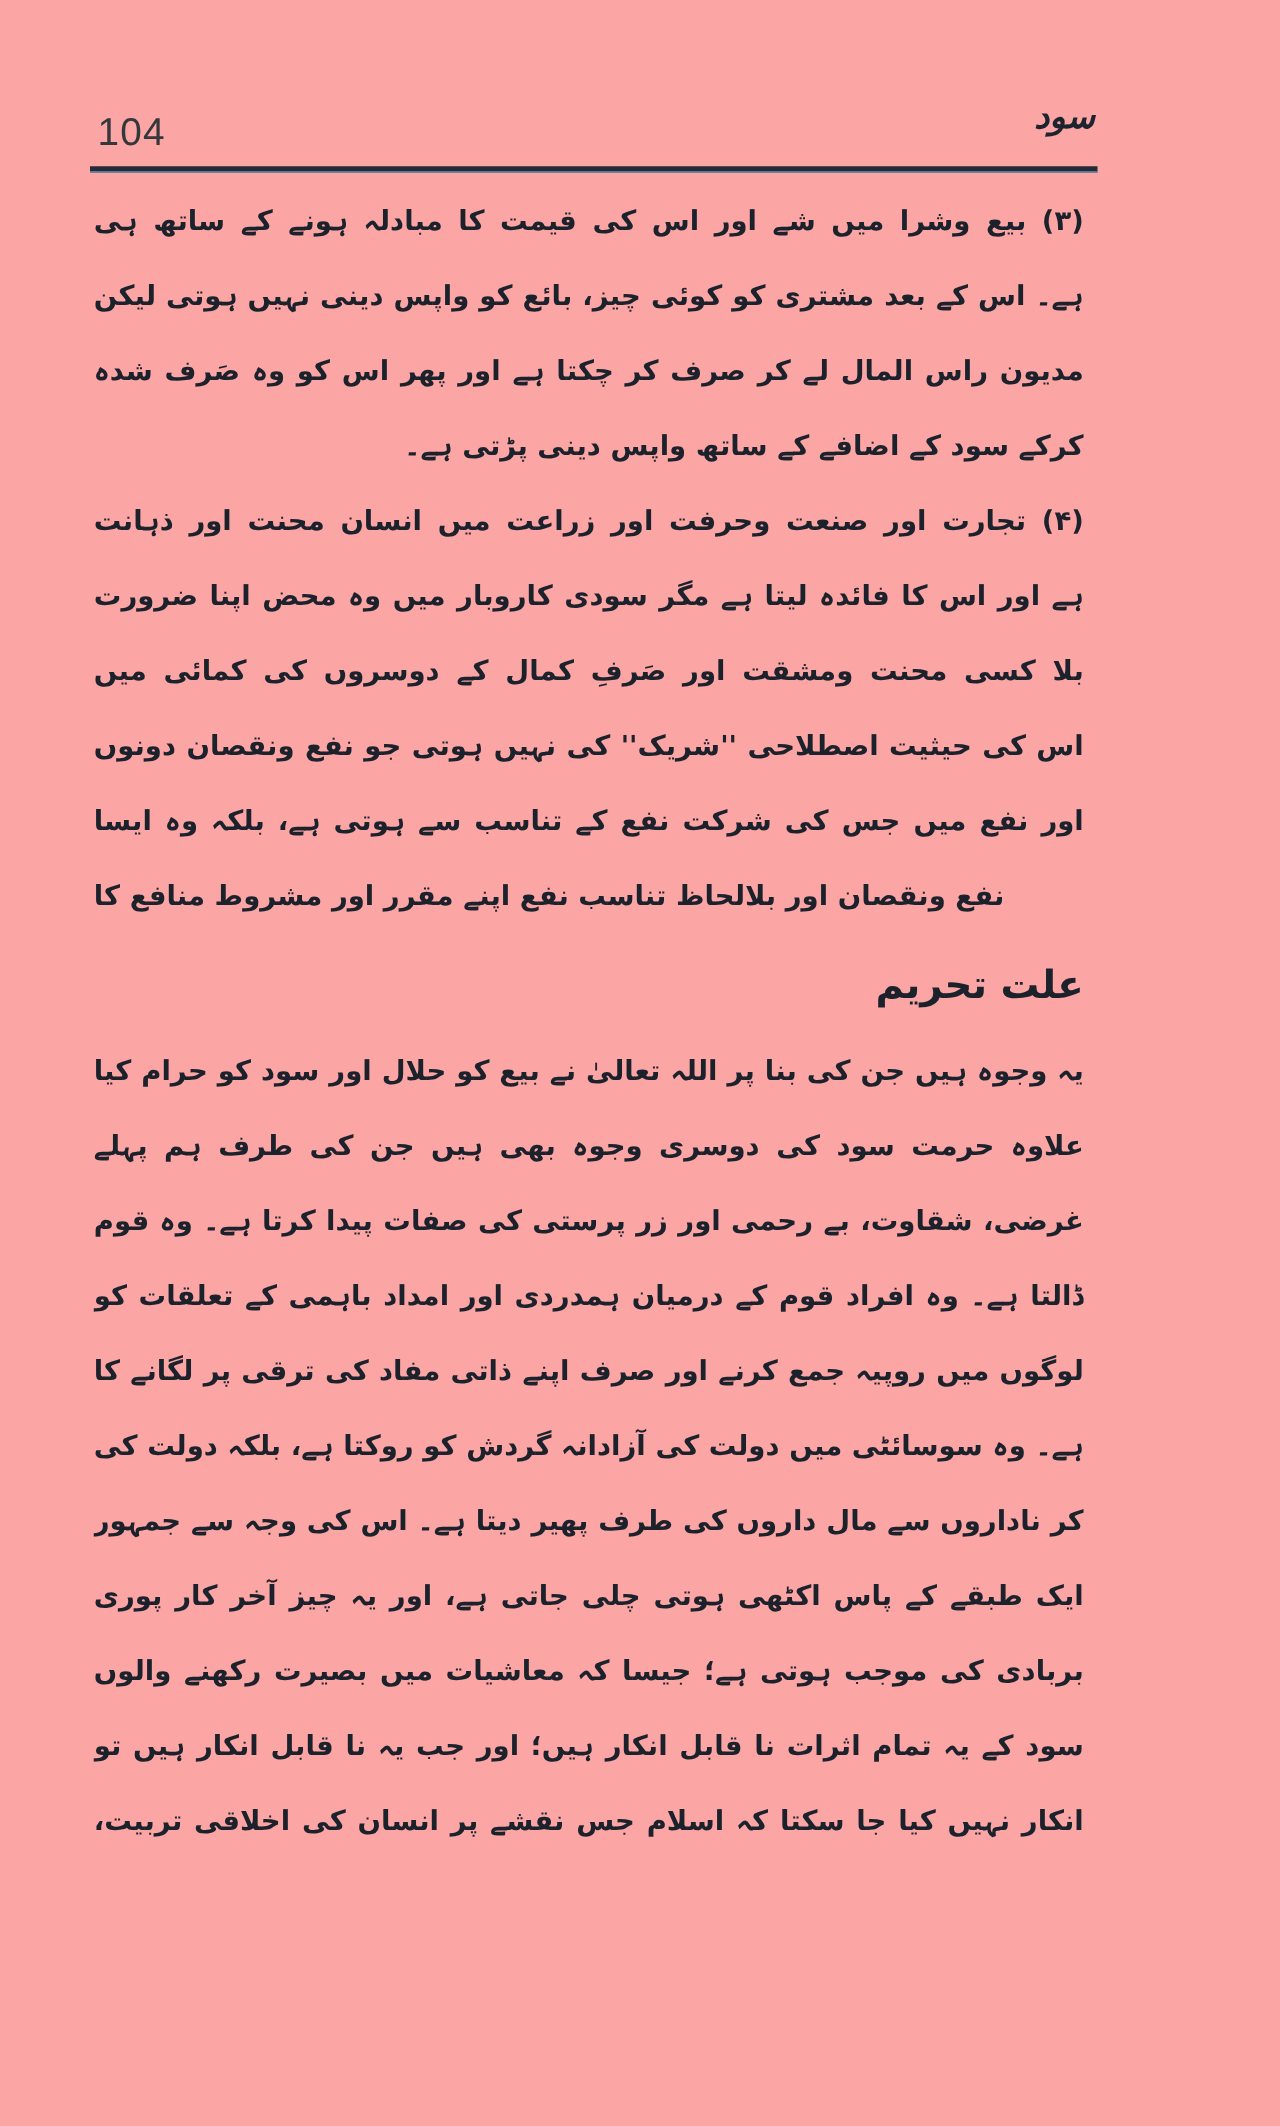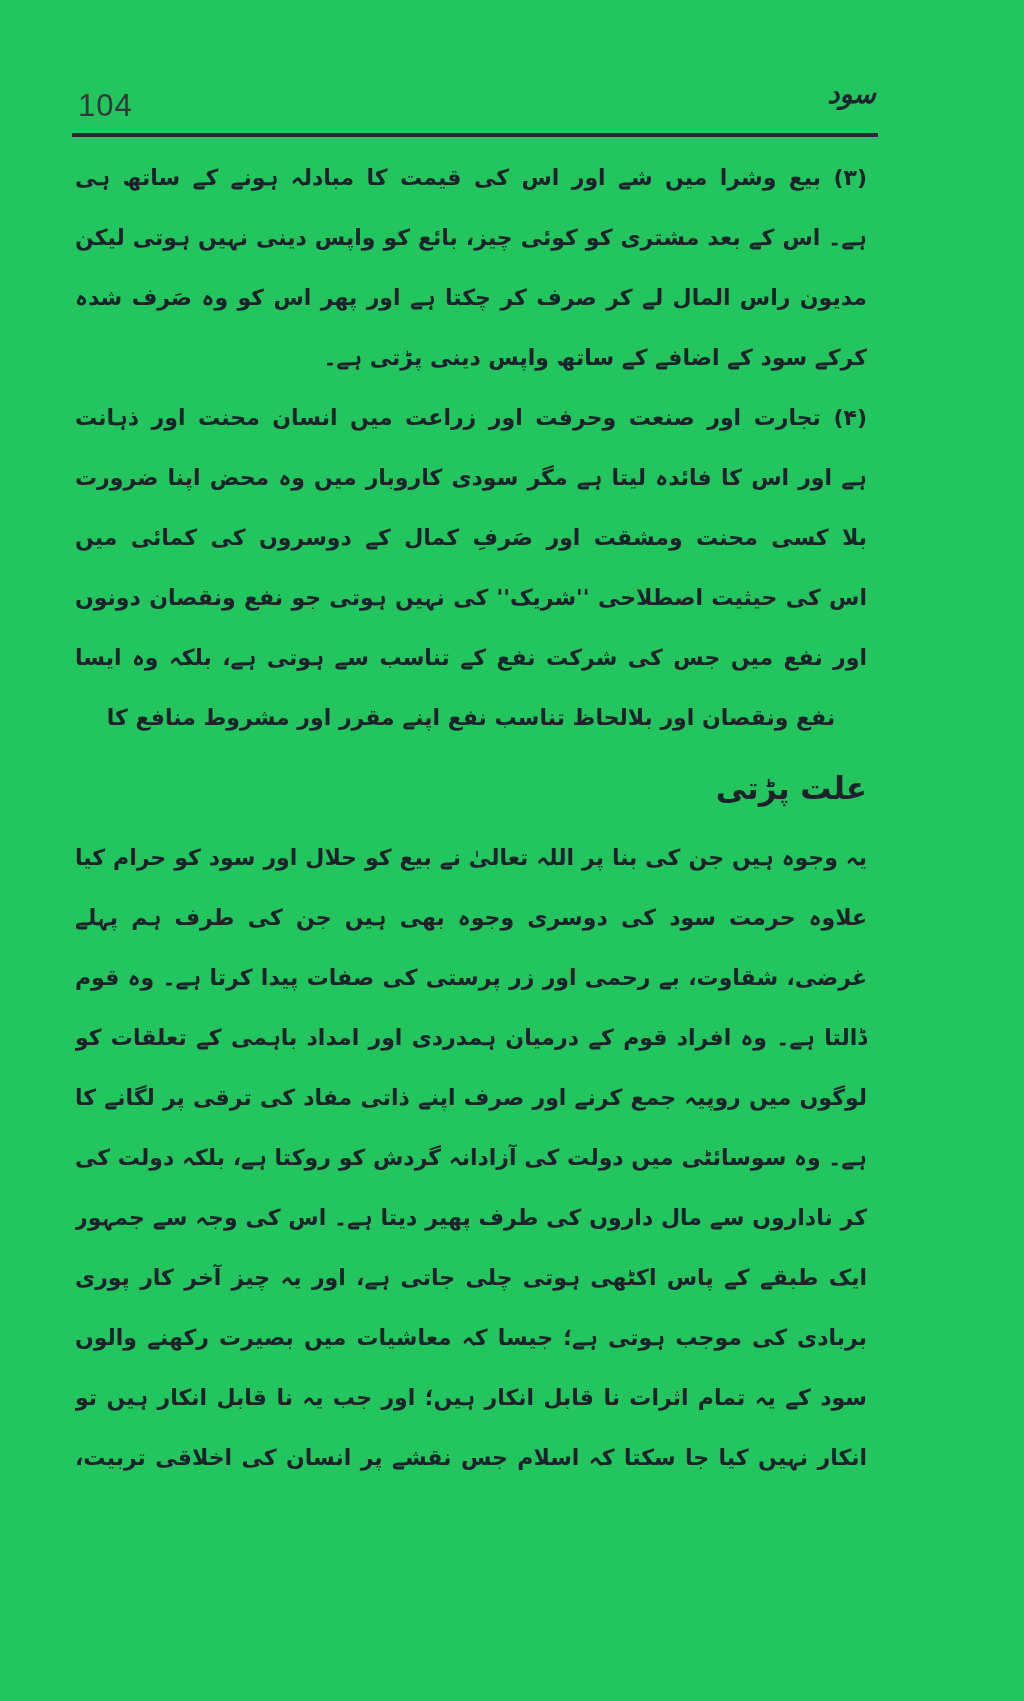--- a/index.html
+++ b/index.html
@@ -1,21 +1,21 @@
 <!DOCTYPE html>
 <html lang="ur"><head>
 <meta charset="utf-8">
 <style>
   html,body{margin:0;padding:0;}
   body{background:#e9e9e9;}
   #page{
     position:relative;
     width:1024px;height:1701px;
     margin:0 auto;
-    background:#22c55e;
+    background:#fca5a5;
     overflow:hidden;
     font-family:"DejaVu Sans",sans-serif;
   }
   
   #page-number{
     position:absolute;left:78px;top:88px;
     font-family:"Liberation Sans","DejaVu Sans",sans-serif;
     font-size:31px;font-weight:400;letter-spacing:1px;
     color:#34373b;
   }
@@ -43,21 +43,21 @@
   #para-block-2{top:828px;}
   .line{
     height:60px;line-height:60px;
     font-size:22px;
     overflow:hidden;
     text-align:justify;
     text-align-last:justify;
     white-space:normal;
   }
   .line.end{
-    text-align:center;
+    text-align:left;
     text-align-last:right;
   }
   #section-heading{
     position:absolute;left:75px;top:748px;width:792px;
     direction:rtl;
     height:80px;line-height:80px;
     font-size:31px;font-weight:700;
     color:#1c222c;
     text-align:right;
   }
@@ -77,21 +77,21 @@
     <div class="line">مدیون راس المال لے کر صرف کر چکتا ہے اور پھر اس کو وہ صَرف شدہ چیز دوبارہ حاصل</div>
     <div class="line end">کرکے سود کے اضافے کے ساتھ واپس دینی پڑتی ہے۔</div>
     <div class="line">(۴) تجارت اور صنعت وحرفت اور زراعت میں انسان محنت اور ذہانت صرف کرتا</div>
     <div class="line">ہے اور اس کا فائدہ لیتا ہے مگر سودی کاروبار میں وہ محض اپنا ضرورت سے زائد مال دے کر</div>
     <div class="line">بلا کسی محنت ومشقت اور صَرفِ کمال کے دوسروں کی کمائی میں شریک غالب بن جاتا ہے۔</div>
     <div class="line">اس کی حیثیت اصطلاحی ''شریک'' کی نہیں ہوتی جو نفع ونقصان دونوں میں شریک ہوتا ہے</div>
     <div class="line">اور نفع میں جس کی شرکت نفع کے تناسب سے ہوتی ہے، بلکہ وہ ایسا شریک ہوتا ہے جو بلالحاظ</div>
     <div class="line end">نفع ونقصان اور بلالحاظ تناسب نفع اپنے مقرر اور مشروط منافع کا دعویدار ہوتا ہے۔</div>
   </div>
 
-  <div id="section-heading">علت پڑتی</div>
+  <div id="section-heading">علت تحریم</div>
 
   <div id="para-block-2" class="textblock">
     <div class="line">یہ وجوہ ہیں جن کی بنا پر اللہ تعالیٰ نے بیع کو حلال اور سود کو حرام کیا ہے۔ ان وجوہ کے</div>
     <div class="line">علاوہ حرمت سود کی دوسری وجوہ بھی ہیں جن کی طرف ہم پہلے اشارہ کر چکے ہیں۔ وہ بخل، خود</div>
     <div class="line">غرضی، شقاوت، بے رحمی اور زر پرستی کی صفات پیدا کرتا ہے۔ وہ قوم اور قوم میں عداوت</div>
     <div class="line">ڈالتا ہے۔ وہ افراد قوم کے درمیان ہمدردی اور امداد باہمی کے تعلقات کو قطع کرتا ہے۔ وہ</div>
     <div class="line">لوگوں میں روپیہ جمع کرنے اور صرف اپنے ذاتی مفاد کی ترقی پر لگانے کا میلان پیدا کرتا</div>
     <div class="line">ہے۔ وہ سوسائٹی میں دولت کی آزادانہ گردش کو روکتا ہے، بلکہ دولت کی گردش کا رُخ الٹ</div>
     <div class="line">کر ناداروں سے مال داروں کی طرف پھیر دیتا ہے۔ اس کی وجہ سے جمہور کی دولت سمٹ کر</div>
     <div class="line">ایک طبقے کے پاس اکٹھی ہوتی چلی جاتی ہے، اور یہ چیز آخر کار پوری سوسائٹی کے لیے</div>

